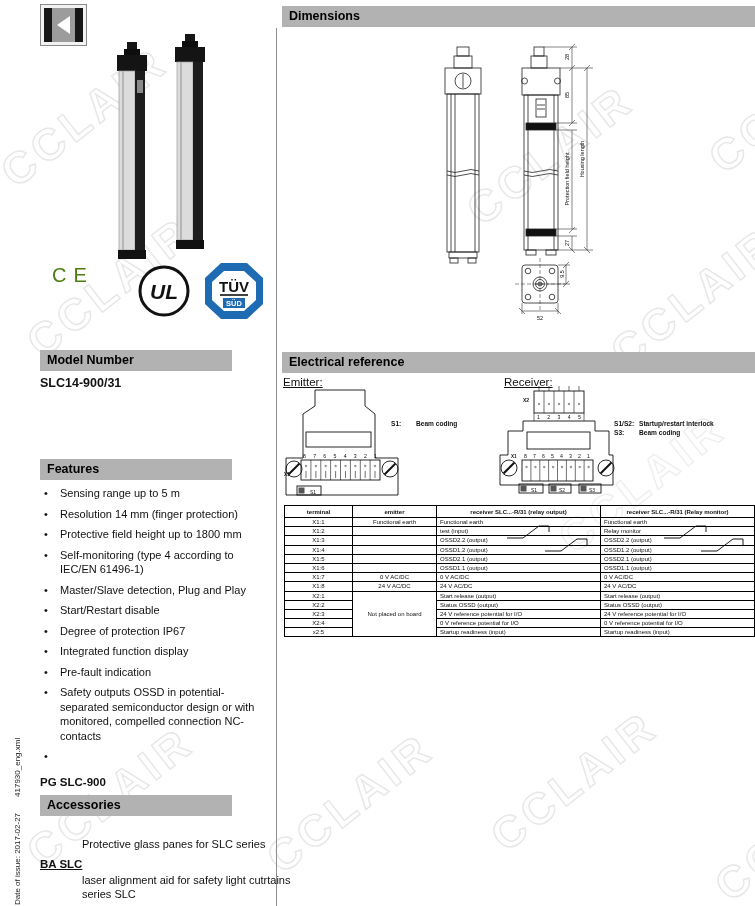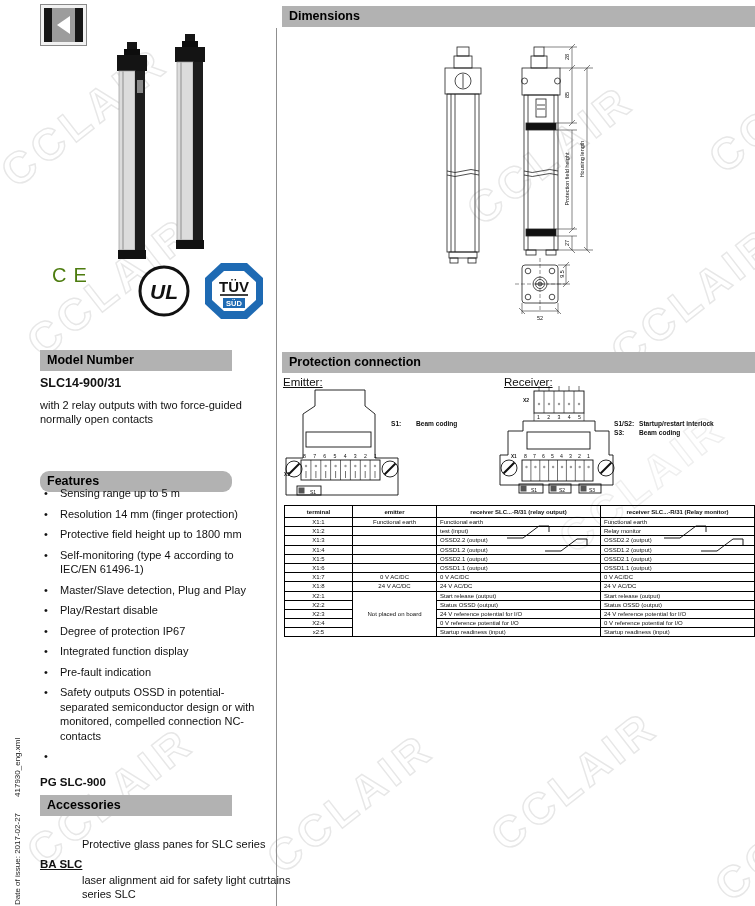--- a/index.html
+++ b/index.html
@@ -123,23 +123,22 @@
     <polygon points="18,2 44,2 60,17 60,43 44,58 18,58 2,43 2,17" fill="#1e6ab3"></polygon>
     <polygon points="21,10 41,10 53,21 53,39 41,50 21,50 9,39 9,21" fill="#fff"></polygon>
     <text x="31" y="31" text-anchor="middle" font-size="15" font-weight="bold" fill="#111">TÜV</text>
     <line x1="17" y1="34" x2="45" y2="34" stroke="#111" stroke-width="1.6"></line>
     <rect x="20" y="37" width="22" height="10" fill="#1e6ab3"></rect>
     <text x="31" y="45" text-anchor="middle" font-size="7.5" font-weight="bold" fill="#fff">SÜD</text>
   </svg>
 
   <div class="bar bar-left" style="top:350px;">Model Number</div>
   <div id="model-number" class="abs">SLC14-900/31</div>
-  <div id="model-desc" class="abs">with 2 relay outputs with two force-guided normally open contacts</div>
-
-  <div class="bar bar-left" style="top:471px;border-radius:9px;">Features</div>
+
+  <div class="bar bar-left" style="top:459px;">Features</div>
   <ul id="features-list" class="abs">
       <li>
         <span class="bullet">•</span>
         <span>Sensing range up to 5 m</span>
       </li>
       <li>
         <span class="bullet">•</span>
         <span>Resolution 14 mm (finger protection)</span>
       </li>
       <li>
@@ -149,21 +148,21 @@
       <li>
         <span class="bullet">•</span>
         <span>Self-monitoring (type 4 according to IEC/EN 61496-1)</span>
       </li>
       <li>
         <span class="bullet">•</span>
         <span>Master/Slave detection, Plug and Play</span>
       </li>
       <li>
         <span class="bullet">•</span>
-        <span>Play/Restart disable</span>
+        <span>Start/Restart disable</span>
       </li>
       <li>
         <span class="bullet">•</span>
         <span>Degree of protection IP67</span>
       </li>
       <li>
         <span class="bullet">•</span>
         <span>Integrated function display</span>
       </li>
       <li>
@@ -273,21 +272,21 @@
         <line x1="130" y1="235" x2="136" y2="229"></line>
           <line x1="130" y1="254" x2="136" y2="248"></line>
         <line x1="92" y1="281" x2="86" y2="275"></line>
           <line x1="128" y1="281" x2="122" y2="275"></line>
       </g>
       <text transform="rotate(-90 131 241)" x="131" y="241" text-anchor="middle" font-size="5.5" fill="#111" stroke="none">9.5</text>
       <text x="107" y="287" text-anchor="middle" font-size="5.5" fill="#111" stroke="none">52</text>
     </g>
   </svg>
 
-  <div class="bar bar-right" style="top:352px;">Protection connection</div>
+  <div class="bar bar-right" style="top:352px;">Electrical reference</div>
 
   <div class="diagram-title" style="left:283px;top:376px;">Emitter:</div>
   <div class="diagram-title" style="left:504px;top:376px;">Receiver:</div>
 
   <svg class="abs" style="left:283px;top:386px;" width="118" height="112" viewBox="0 0 118 112" fill="none" stroke="#111" stroke-width="0.9">
     <path d="M32,4 H82 V20 L92,28 V72 H115 V109 H3 V72 H20 V28 L32,20 Z"></path>
     <rect x="23" y="46" width="65" height="15"></rect>
     <rect x="18" y="74" width="79" height="20"></rect>
     <g stroke-width="0.6">
       <line x1="27.9" y1="74" x2="27.9" y2="94"></line>

